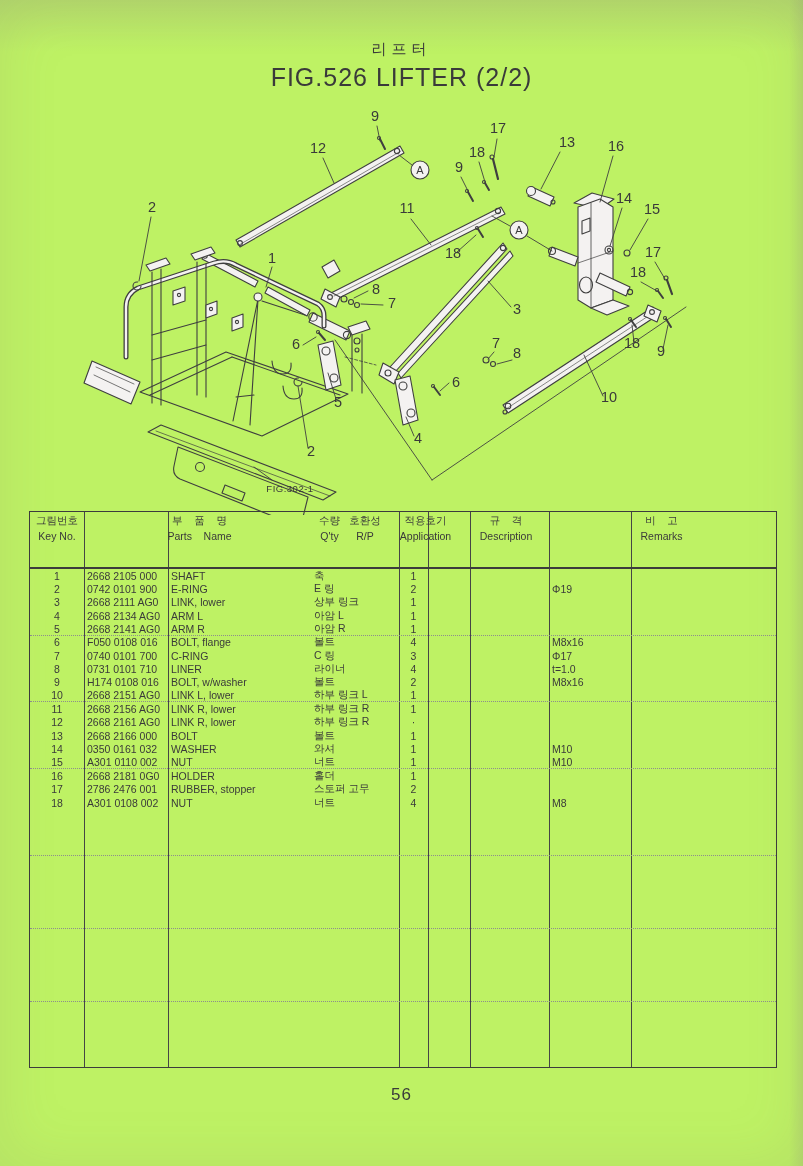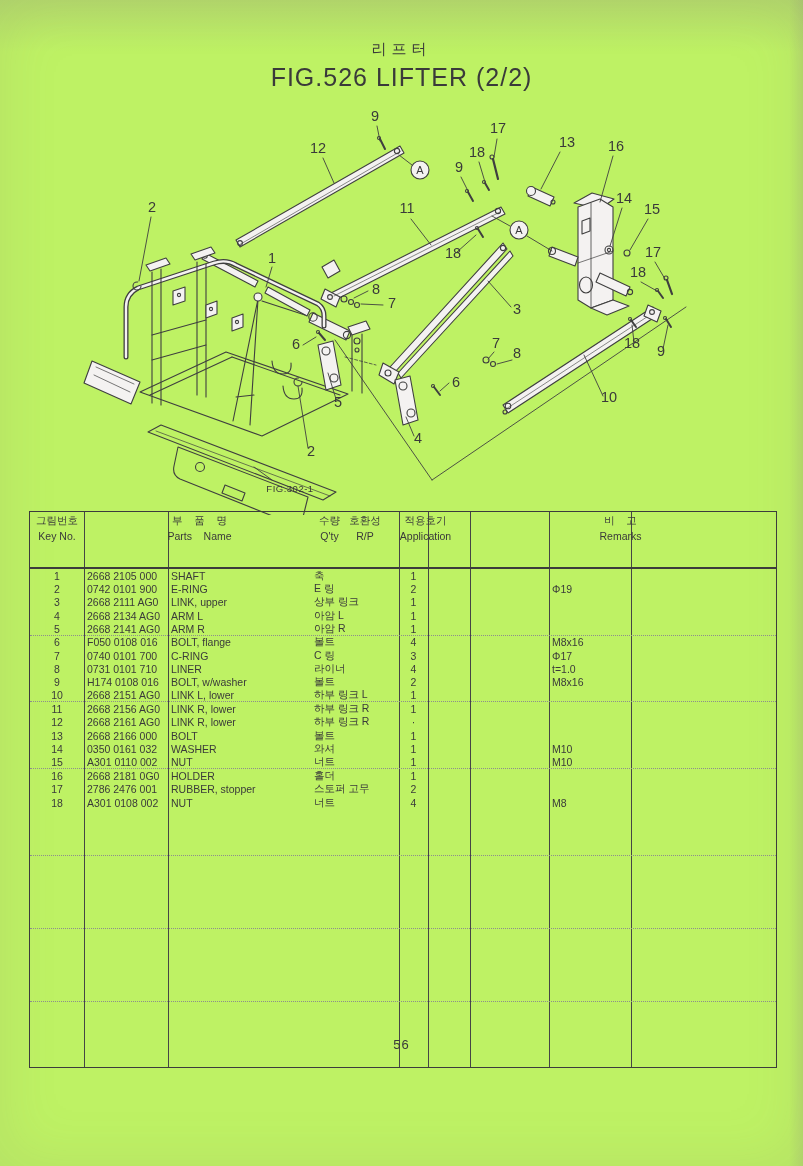--- a/index.html
+++ b/index.html
@@ -50,22 +50,22 @@
   .c.key{width:54px; text-align:center; padding:0;}
   .c.pno{width:84px;}
   .c.name{width:231px; position:relative;}
   .c.name .ko{position:absolute; left:146px; top:50%; transform:translateY(-50%);}
   .c.qty{width:29px; text-align:center; padding:0;}
   .c.rp{width:42px;}
   .c.app{width:79px;}
   .c.desc{width:82px;}
   .c.rem{flex:1;}
   .dotline { position:absolute; left:0; right:0; border-top:1px dotted #8d8d8d; }
-  .page-num { position:absolute; top:1037px; left:0; width:100%;
-              text-align:center; font-size:13px; letter-spacing:1px; }
+  .page-num { position:absolute; top:1085px; left:0; width:100%;
+              text-align:center; font-size:17px; letter-spacing:1px; }
 </style>
 </head>
 <body>
 
 <div class="page">
   <div class="scan-top"></div>
   <div class="scan-right"></div>
 
   <div class="titles">
     <div class="title-ko">리프터</div>
@@ -344,20 +344,24 @@
         <span>Q'ty</span>
       </div>
       <div class="th w-rp">
         <span>호환성</span>
         <span>R/P</span>
       </div>
       <div class="th w-app">
         <span>적용호기</span>
         <span>Application</span>
       </div>
+      <div class="th w-desc">
+        <span>규    격</span>
+        <span>Description</span>
+      </div>
       <div class="th w-rem">
         <span>비    고</span>
         <span>Remarks</span>
       </div>
     </div>
 
     <div class="tbody" id="tbody">
       <div class="dotline" style="top:286px"></div>
       <div class="dotline" style="top:359px"></div>
       <div class="dotline" style="top:432px"></div>
@@ -377,21 +381,21 @@
           <div class="c name"><span>E-RING</span><span class="ko">E 링</span></div>
           <div class="c qty">2</div>
           <div class="c rp"></div>
           <div class="c app"></div>
           <div class="c desc">Φ19</div>
           <div class="c rem"></div>
         </div>
         <div class="trow">
           <div class="c key">3</div>
           <div class="c pno">2668 2111 AG0</div>
-          <div class="c name"><span>LINK, upper</span><span class="ko">상부 링크</span></div>
+          <div class="c name"><span>LINK, lower</span><span class="ko">상부 링크</span></div>
           <div class="c qty">1</div>
           <div class="c rp"></div>
           <div class="c app"></div>
           <div class="c desc"></div>
           <div class="c rem"></div>
         </div>
         <div class="trow">
           <div class="c key">4</div>
           <div class="c pno">2668 2134 AG0</div>
           <div class="c name"><span>ARM L</span><span class="ko">아암 L</span></div>

